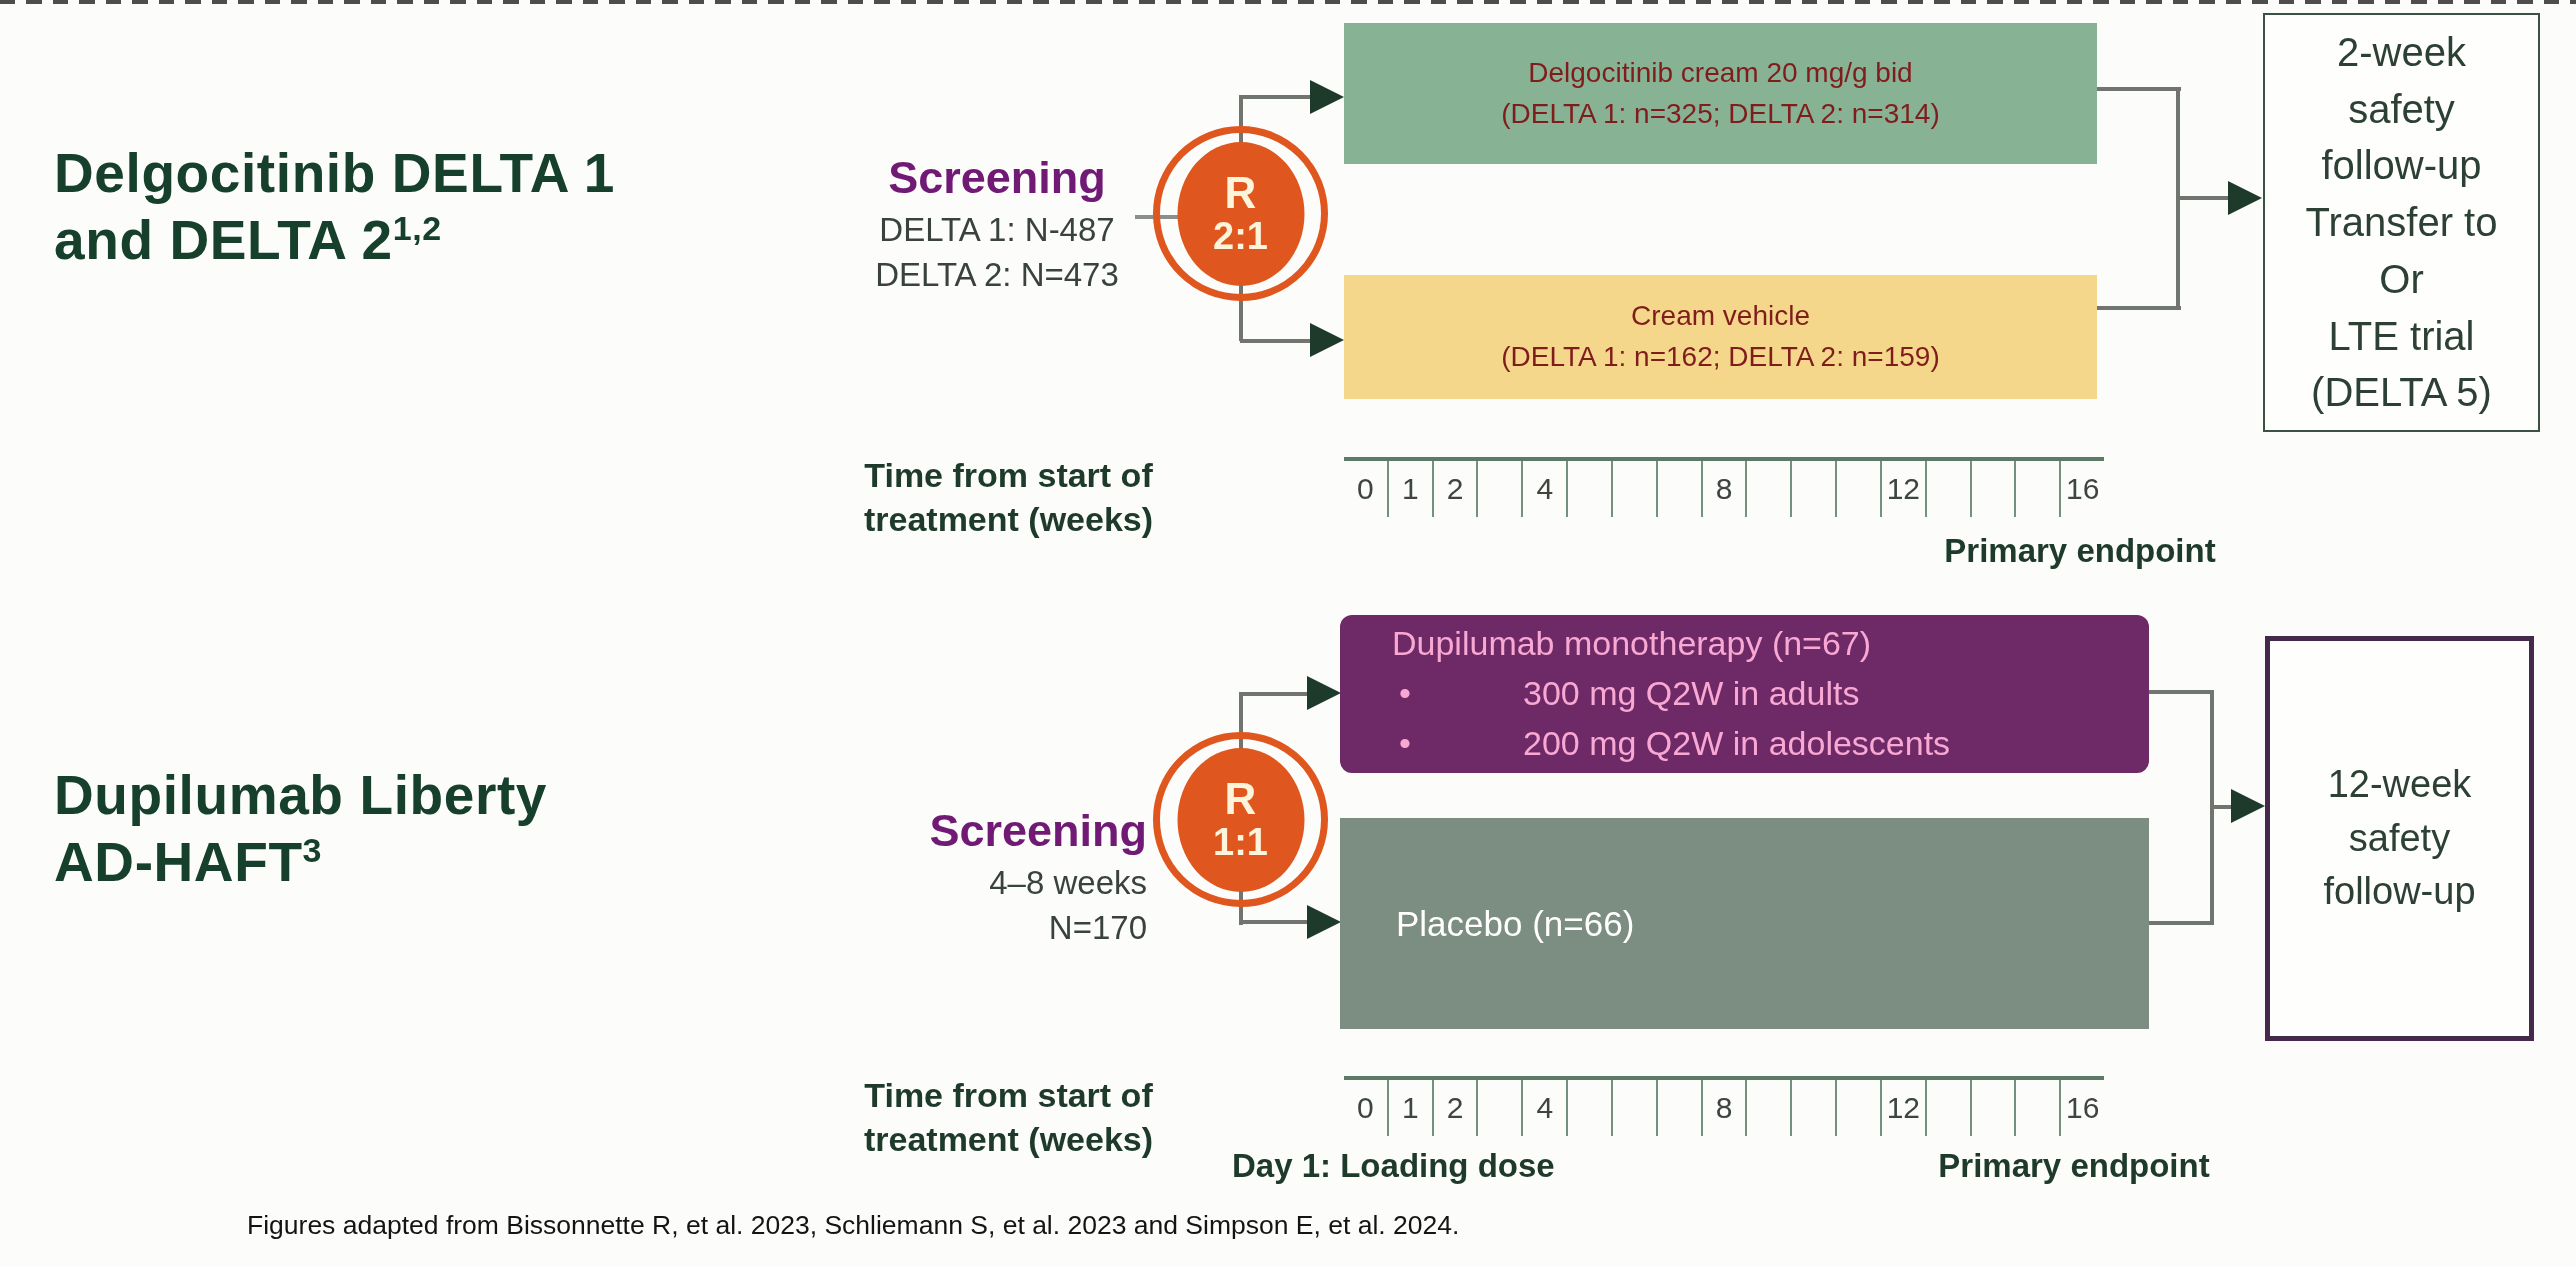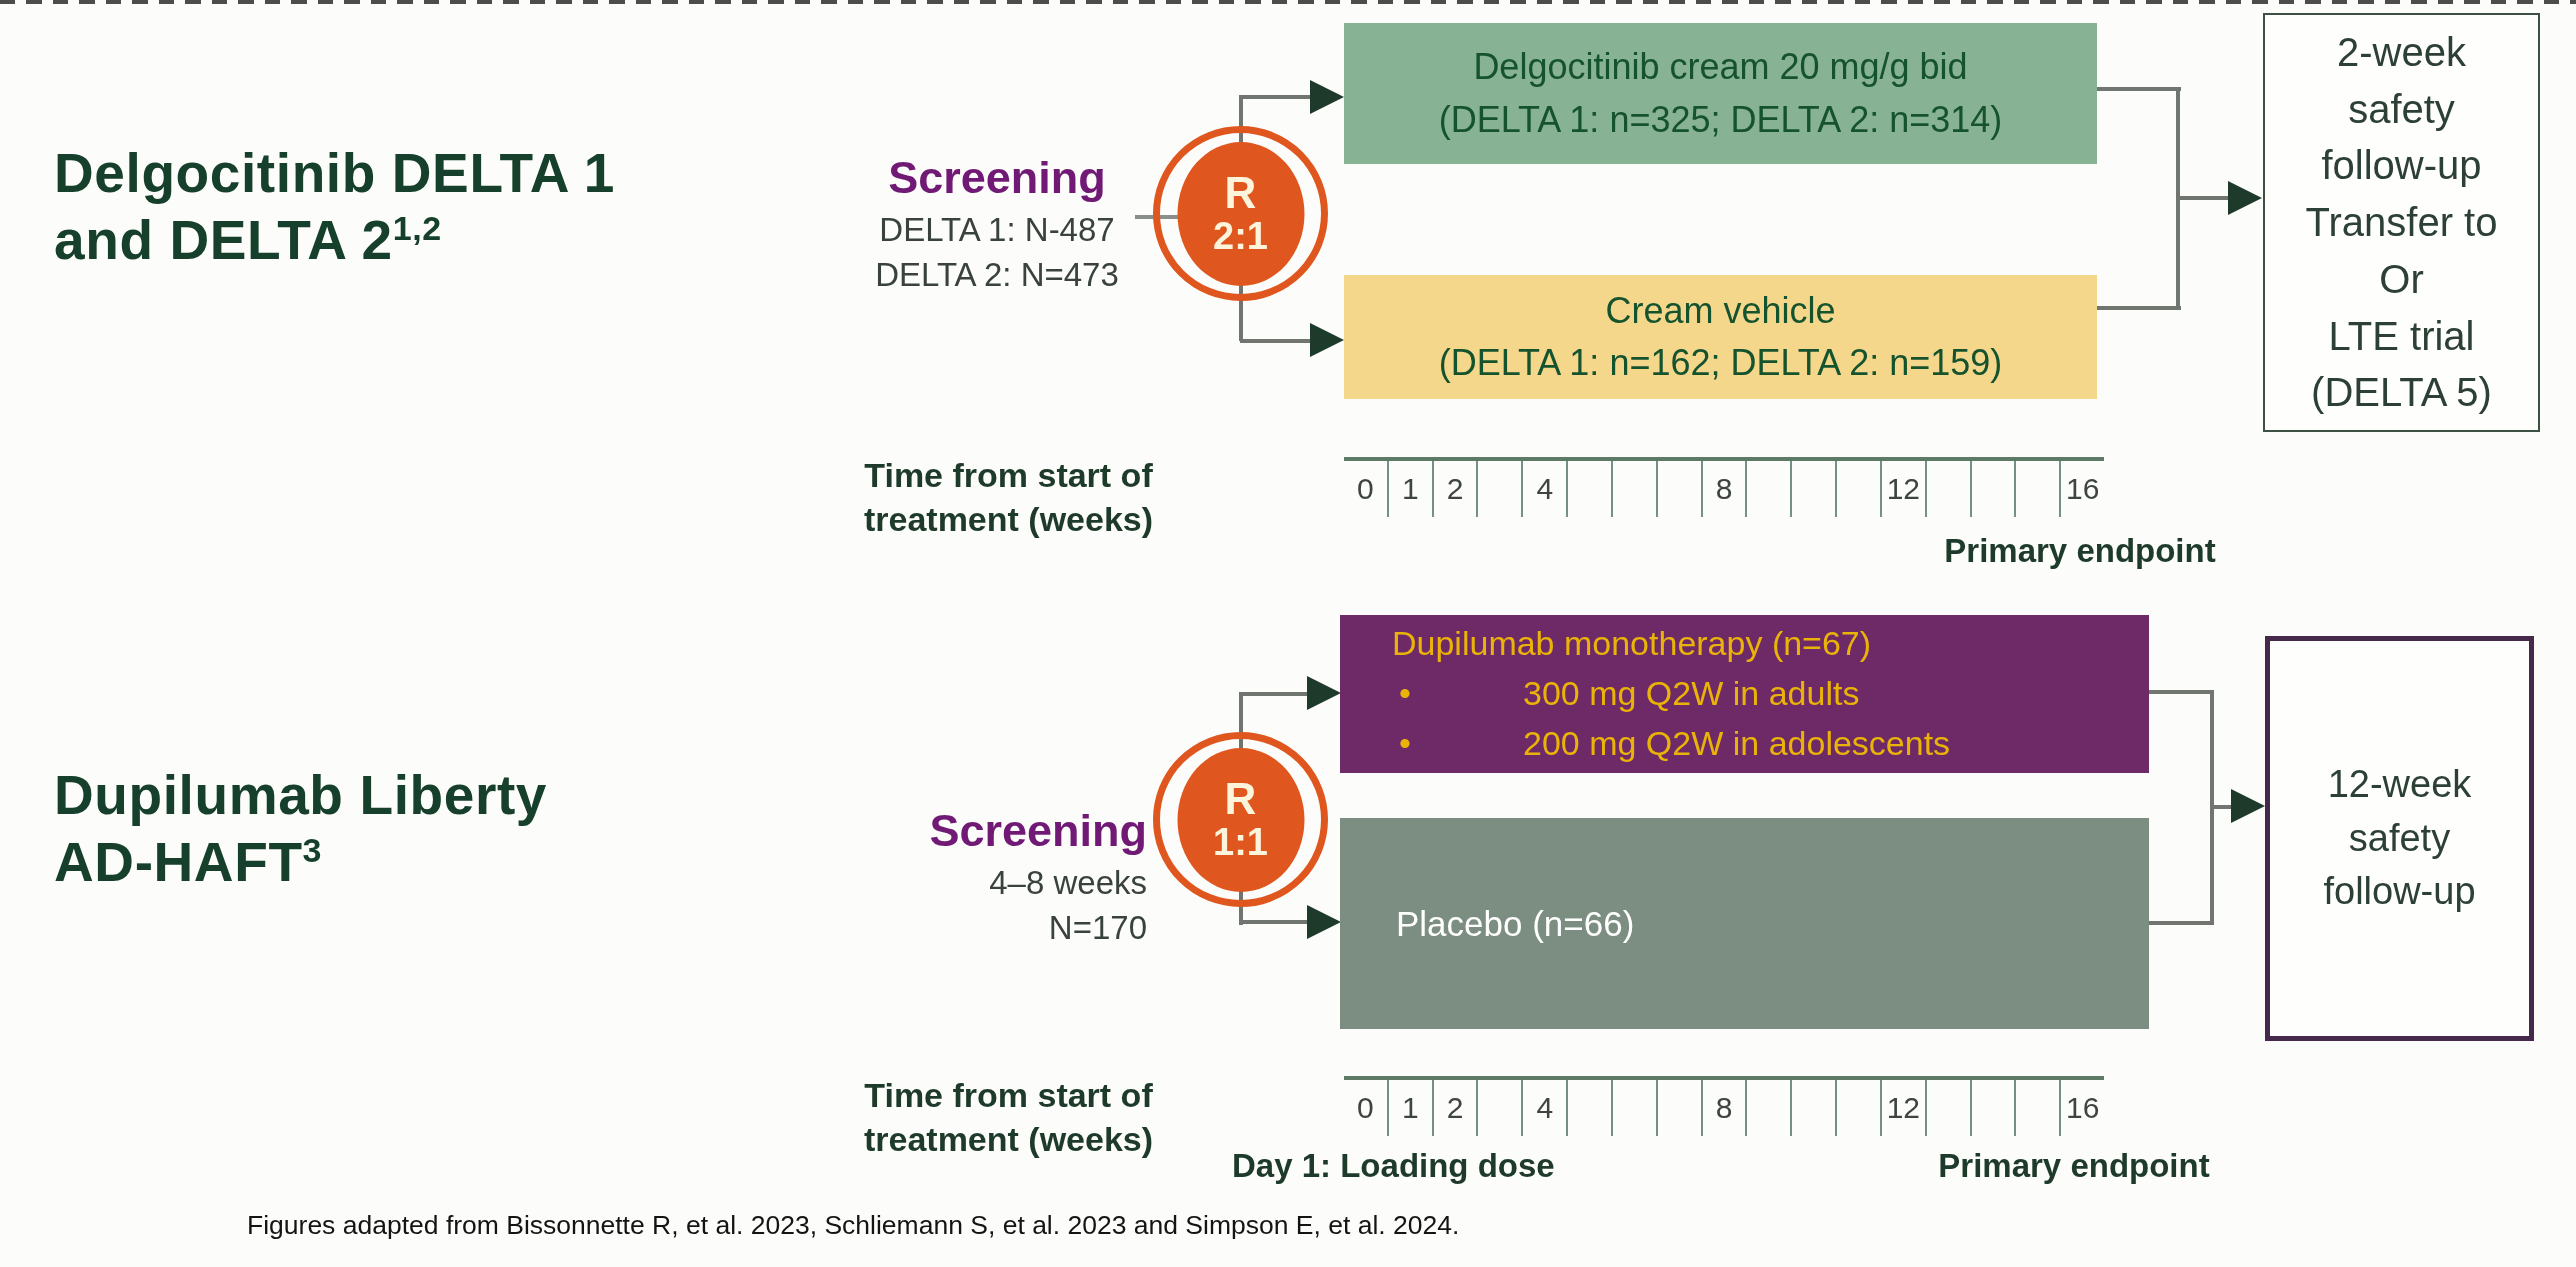--- a/index.html
+++ b/index.html
@@ -33,26 +33,26 @@
   .hline, .vline { position:absolute; background:#70766f; z-index:1; }
   .hline { height:4.1px; } .vline { width:4.1px; }
   .arrow-right {
     position:absolute; width:0; height:0; z-index:2;
     border-top:17.6px solid transparent; border-bottom:17.6px solid transparent;
     border-left:34px solid #1e3a2b;
   }
   
   .arm-box {
     position:absolute; display:flex; flex-direction:column; justify-content:center;
-    text-align:center; color:#14532d; font-size:36px; line-height:1.45; z-index:3;
+    text-align:center; color:#7f1d1d; font-size:28px; line-height:1.45; z-index:3;
   }
   .arm-box .ln { white-space:nowrap; }
   .purple-box {
-    position:absolute; color:#eab308; font-size:34px; line-height:1.47;
-    display:flex; flex-direction:column; justify-content:center; z-index:3;
+    position:absolute; color:#f9a8d4; font-size:34px; line-height:1.47;
+    display:flex; flex-direction:column; justify-content:center; z-index:3;border-radius:12px;
   }
   .purple-box .first { padding-left:52px; }
   .pbullet { display:flex; padding-left:59px; }
   .pbullet .dot { width:124px; }
   .placebo-box {
     position:absolute; color:#ffffff; font-size:35px; display:flex; align-items:center;
     padding-left:56px; box-sizing:border-box; z-index:3;
   }
   
   .outcome-box {

